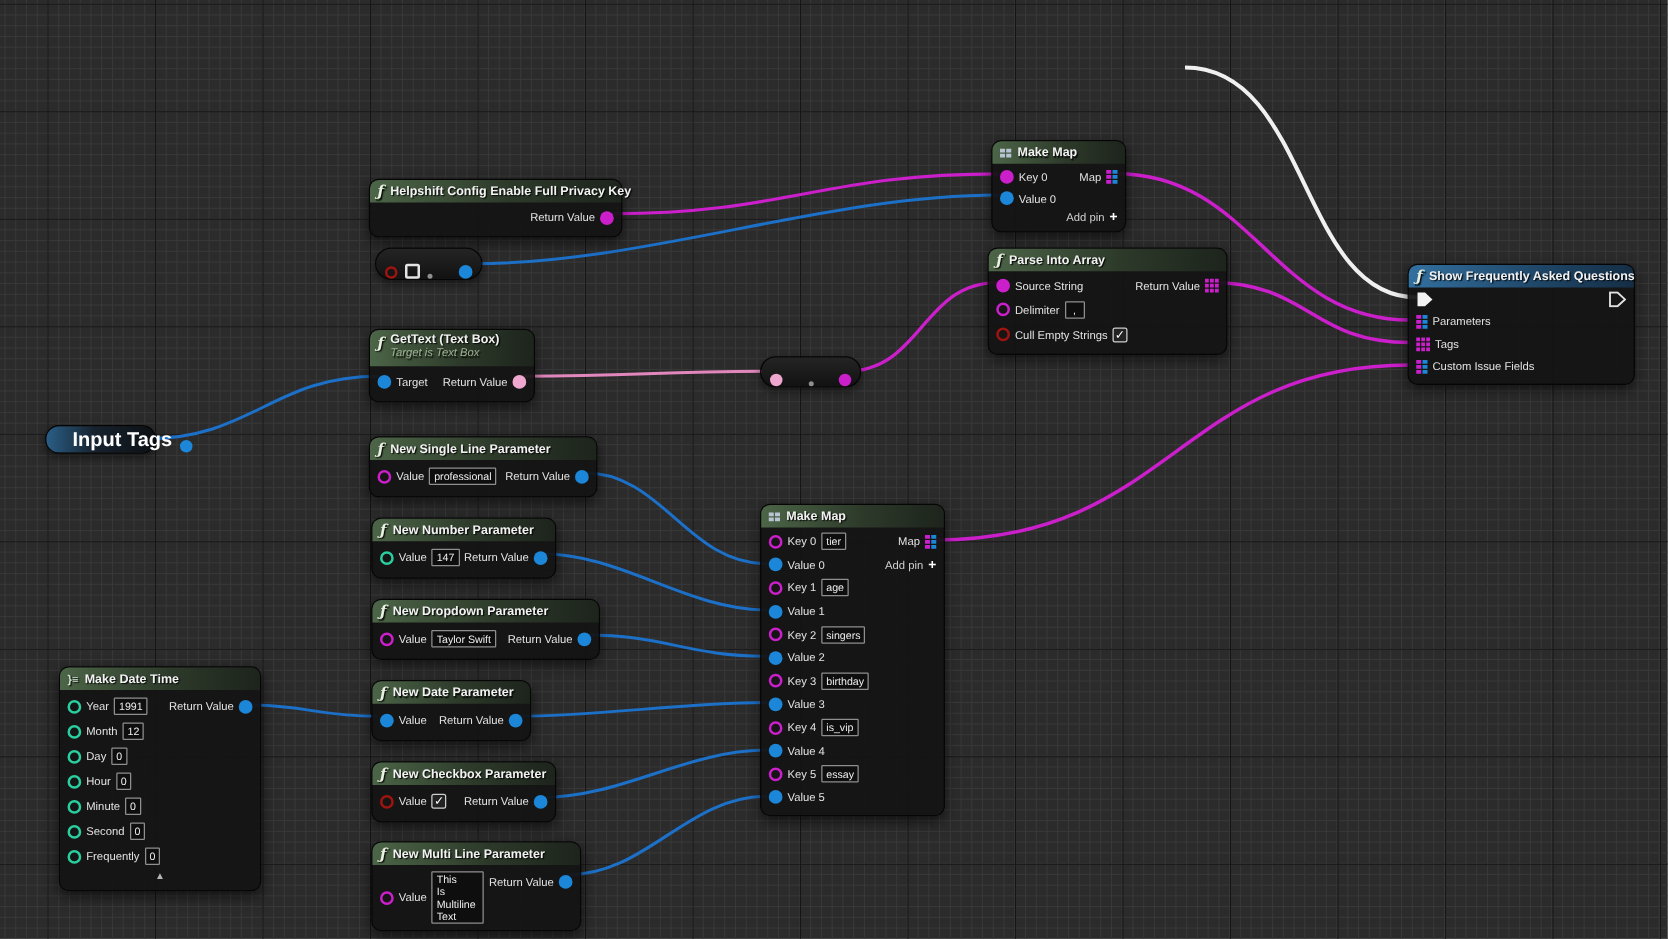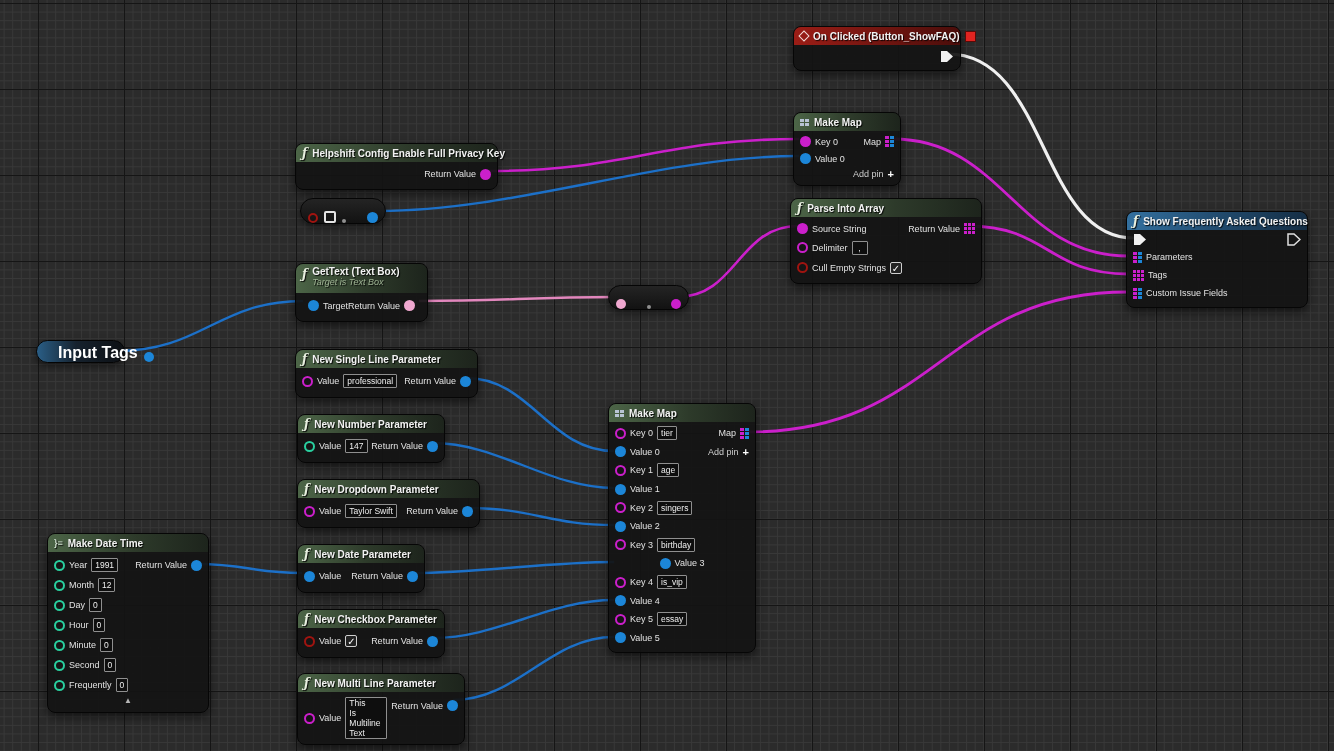--- a/index.html
+++ b/index.html
@@ -74,37 +74,20 @@
   <path d="M677,297 C737,297 738,226 798,226" stroke="#cb1fcb" stroke-width="2.6" fill="none"></path>
   <path d="M466,378 C531,378 549,451 614,451" stroke="#1c70c8" stroke-width="2.4" fill="none"></path>
   <path d="M433,443 C498,443 549,488 614,488" stroke="#1c70c8" stroke-width="2.4" fill="none"></path>
   <path d="M468,508 C533,508 549,525 614,525" stroke="#1c70c8" stroke-width="2.4" fill="none"></path>
   <path d="M197,564 C245,564 254,573 302,573" stroke="#1c70c8" stroke-width="2.4" fill="none"></path>
   <path d="M413,573 C478,573 549,562 614,562" stroke="#1c70c8" stroke-width="2.4" fill="none"></path>
   <path d="M433,638 C498,638 549,600 614,600" stroke="#1c70c8" stroke-width="2.4" fill="none"></path>
   <path d="M453,700 C518,700 549,637 614,637" stroke="#1c70c8" stroke-width="2.4" fill="none"></path>
 </svg>
 
-<div class="node" style="left:793px;top:26px;width:166px;">
-  <div class="hdr red">
-    <span class="diamond"></span>
-    <span>On Clicked (Button_ShowFAQ)</span>
-    <span class="delg"></span>
-  </div>
-  <div class="body">
-        <div class="row" style="height:18px;">
-    <div class="l"></div>
-    <div class="r">
-            <svg class="exec" viewBox="0 0 14 13">
-              <path d="M1,1 h6 l6,5.5 -6,5.5 h-6 z" fill="#f2f2f2"></path>
-            </svg>
-          </div>
-  </div>
-      </div>
-</div>
 
 <div class="node" style="left:793px;top:112px;width:106px;">
   <div class="hdr green" style="padding-right:6px;">
     <span class="gridicon hd-ic">
           <span></span>
           <span></span>
           <span></span>
           <span></span>
         </span>
     <span>Make Map</span>
@@ -166,21 +149,21 @@
   <span class="dot"></span>
   <span class="p f-obj" style="margin-left:auto;"></span>
 </div>
 
 <div class="node" style="left:295px;top:263px;width:131px;">
   <div class="hdr hdr2 green">
     <span class="ficon" style="margin-top:2px;">ƒ</span>
     <span><span>GetText (Text Box)</span><span class="sub">Target is Text Box</span></span>
   </div>
   <div class="body">
-        <div class="row" style="height:21px;justify-content:center;">
+        <div class="row" style="height:21px;">
     <div class="l">
             <span class="p f-obj"></span>
             <span class="plabel">Target</span>
           </div>
     <div class="r">
             <span class="plabel">Return Value</span>
             <span class="p f-txt"></span>
           </div>
   </div>
       </div>
@@ -569,21 +552,21 @@
           <div class="r"></div>
     </div>
     <div class="row" style="height:18.6px;">
       <div class="l">
             <span class="p h-str"></span>
             <span class="plabel">Key 3</span>
         <span class="ibox">birthday</span>
           </div>
           <div class="r"></div>
     </div>
-    <div class="row" style="height:18.6px;justify-content:center;">
+    <div class="row" style="height:18.6px;">
       <div class="l">
             <span class="p f-obj"></span>
             <span class="plabel">Value 3</span>
           </div>
           <div class="r"></div>
     </div>
     <div class="row" style="height:18.6px;">
       <div class="l">
             <span class="p h-str"></span>
             <span class="plabel">Key 4</span>

